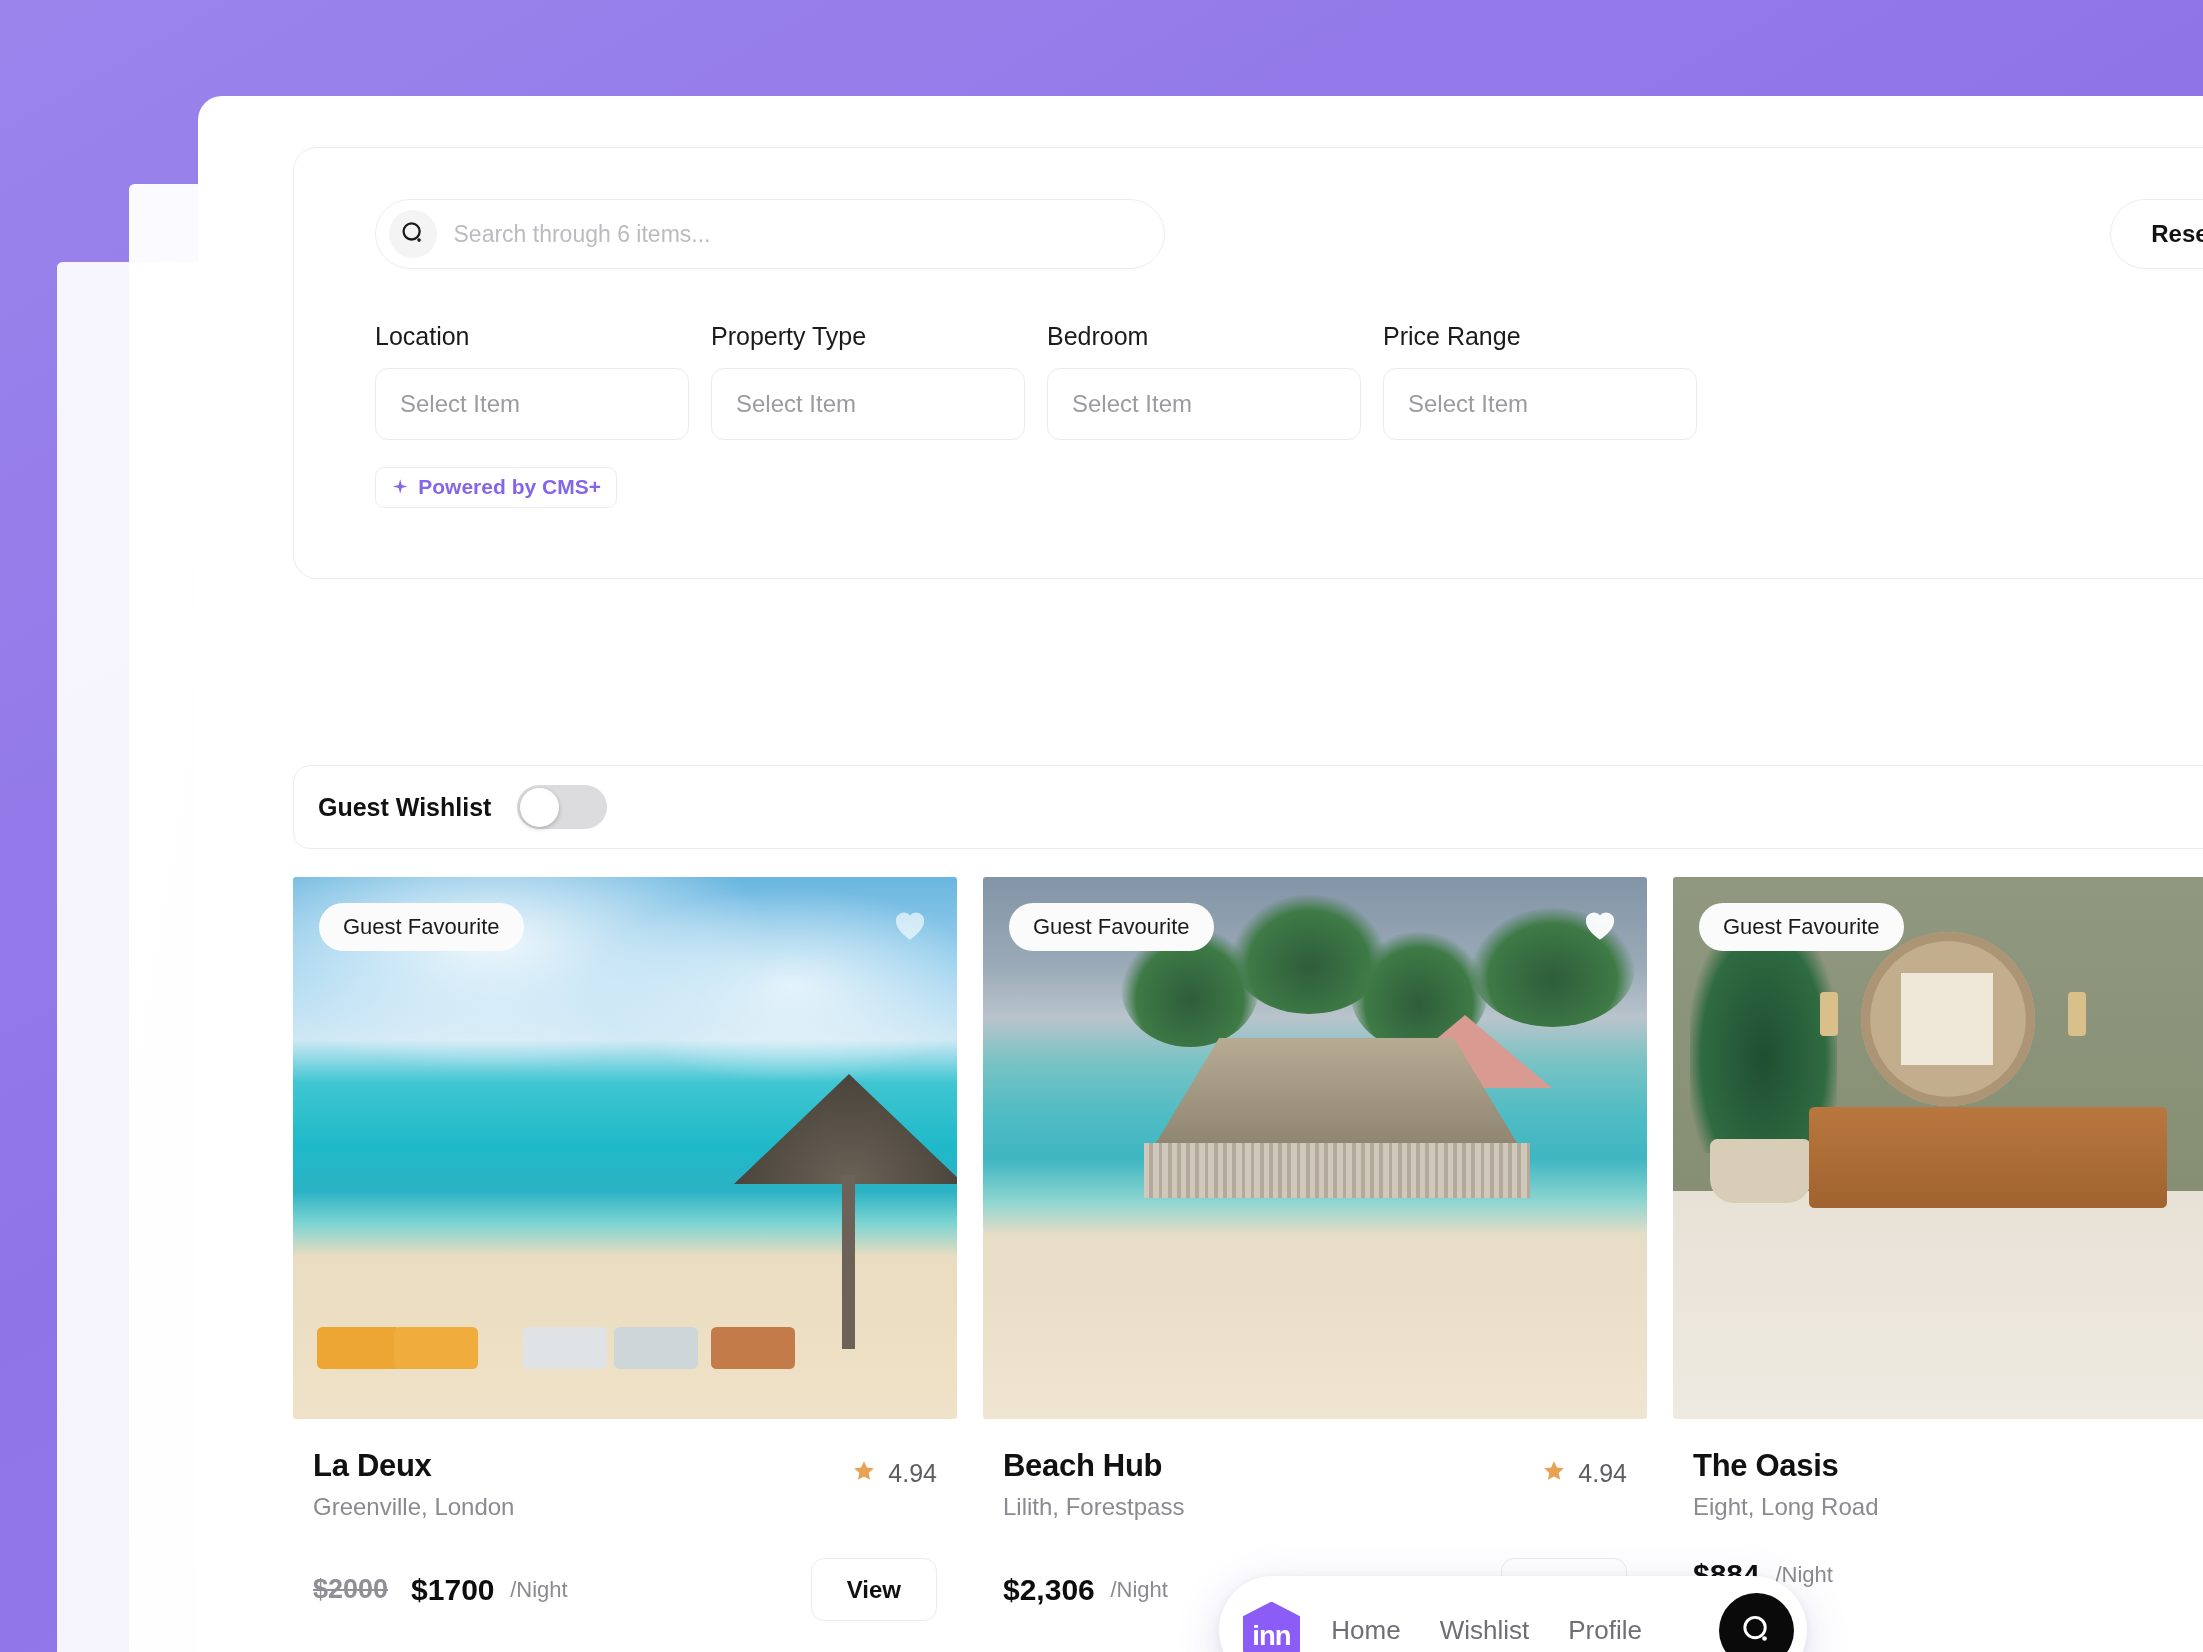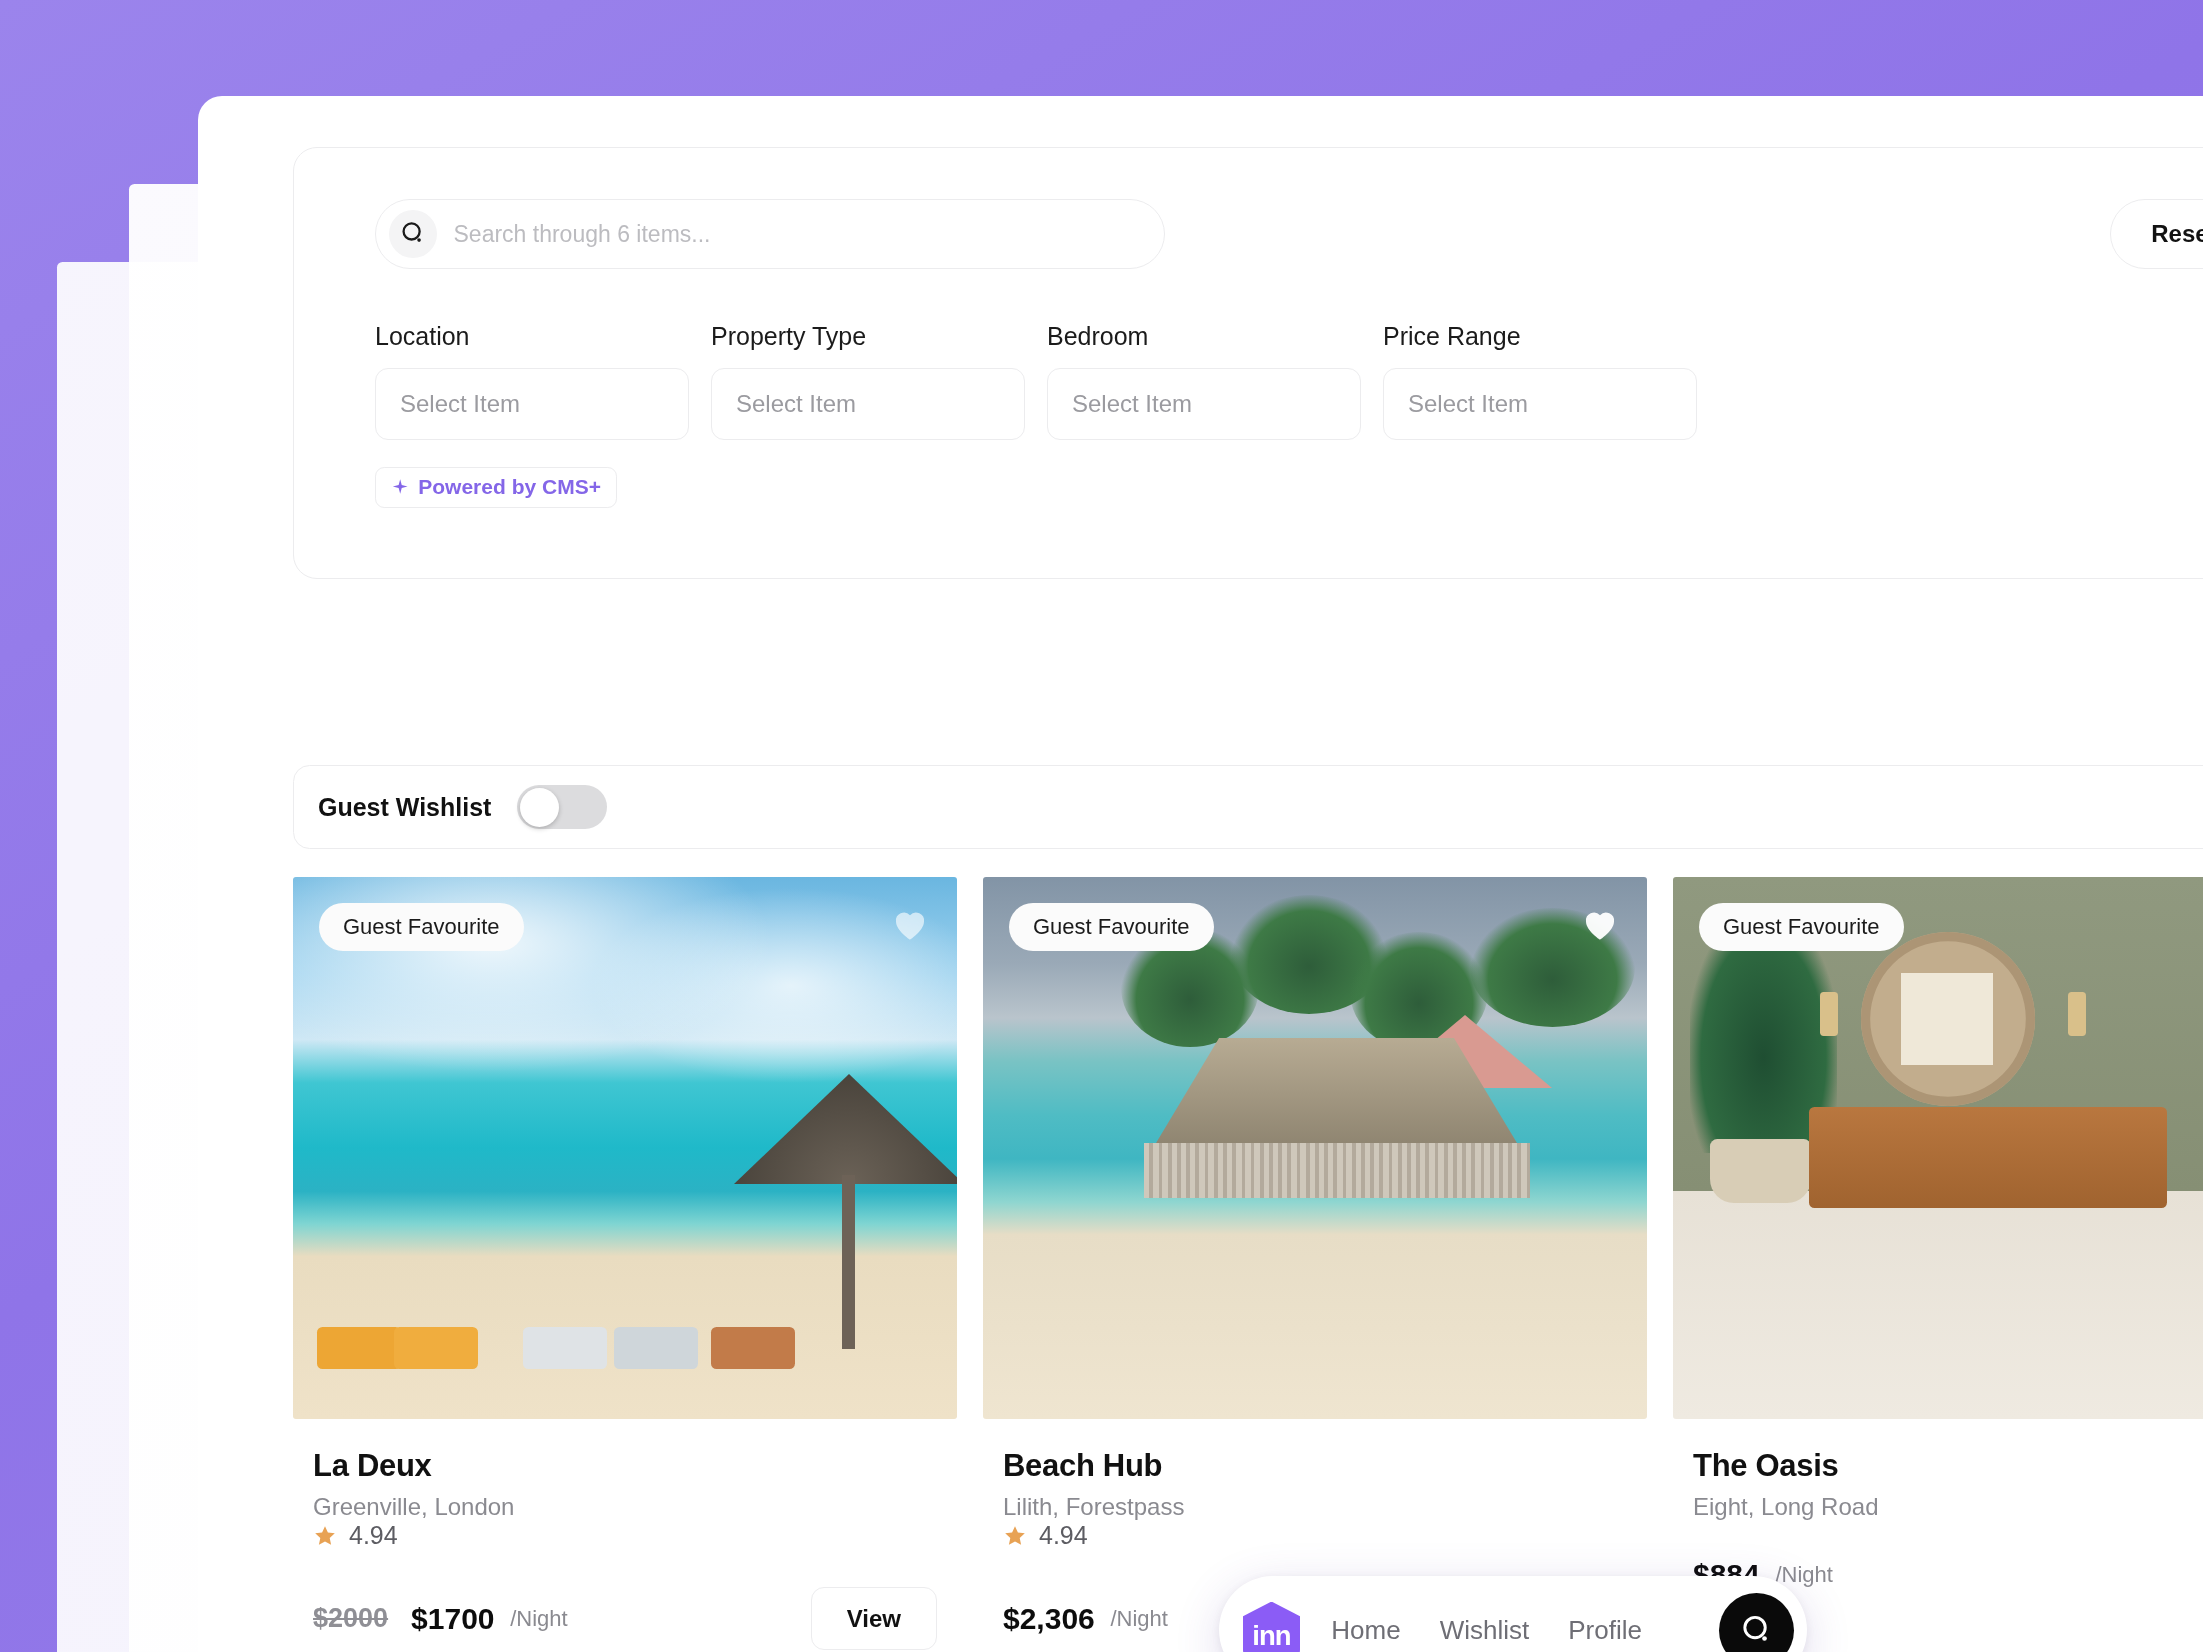--- a/index.html
+++ b/index.html
@@ -191,25 +191,24 @@
     width: 42px; height: 42px;
     cursor: pointer;
   }
   .heart svg { display: block; width: 100%; height: 100%; }
 
   .card-body { padding: 29px 20px 0 20px; }
   .card-top {
     display: flex;
     justify-content: space-between;
     align-items: flex-start;
-    flex-direction: column;
   }
   .card-title { font-size: 31px; font-weight: bold; color: #111; letter-spacing: -0.3px; }
   .card-sub { font-size: 24px; color: #8a8a90; margin-top: 9.2px; }
-  .rating { display: flex; align-items: center; gap: 12px; font-size: 25px; color: #5c5c62; }
+  .rating { display: flex; align-items: flex-start; gap: 12px; font-size: 25px; color: #5c5c62; margin-top: 11px; }
   .rating svg { display:block; }
 
   .card-price-row {
     display: flex;
     align-items: center;
     justify-content: space-between;
     margin-top: 37px;
   }
   .price-group { display: flex; align-items: center; gap: 23px; }
   .price-old {

